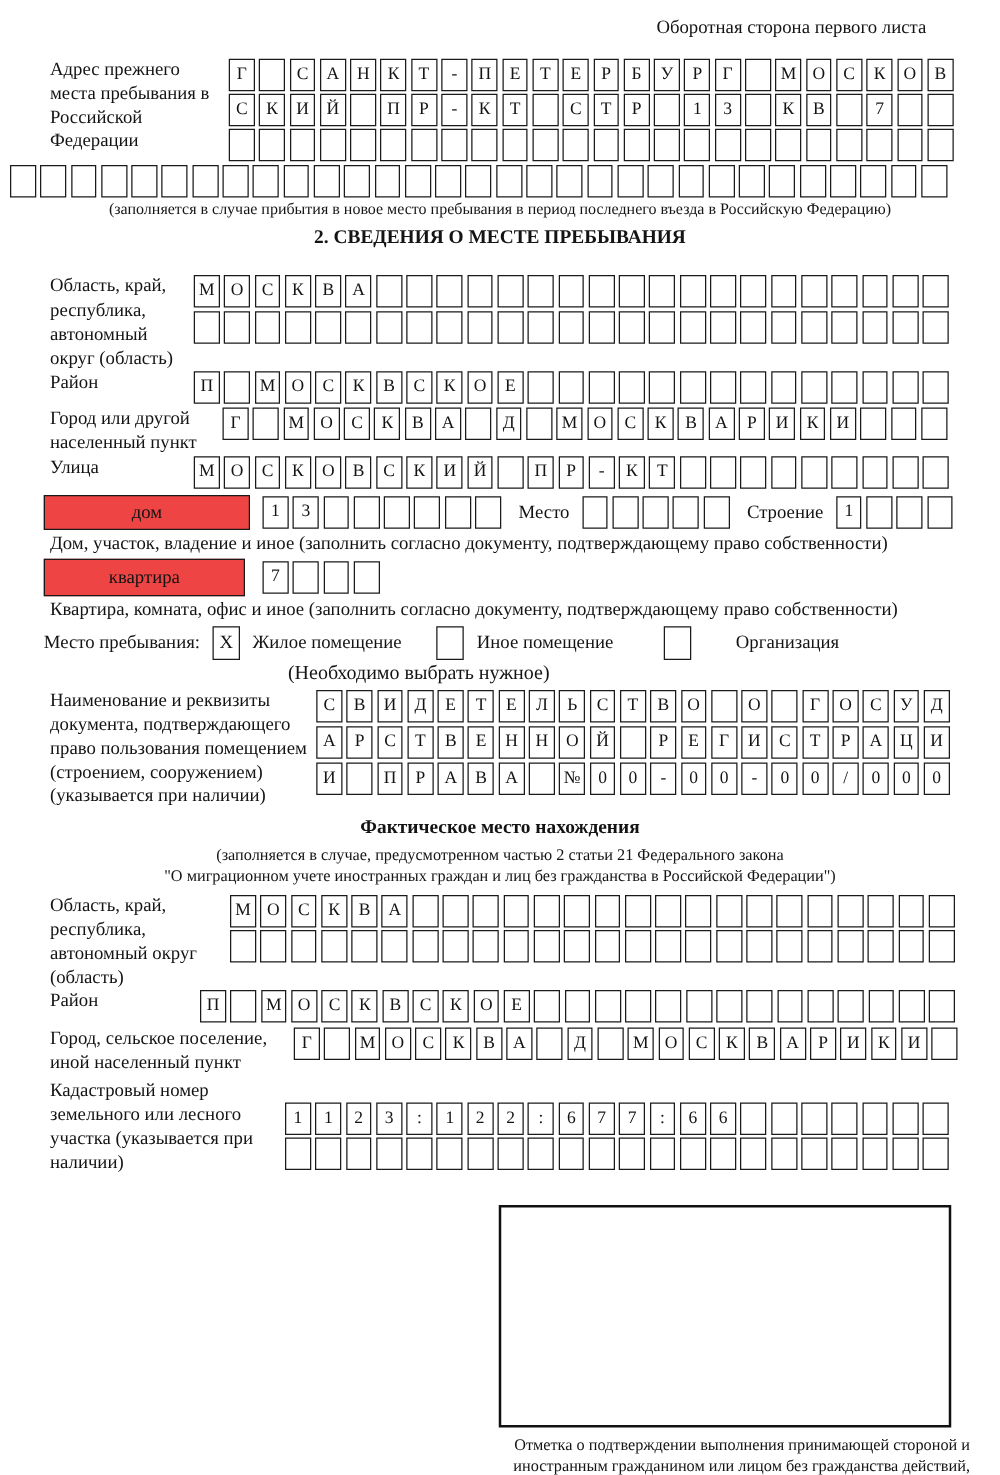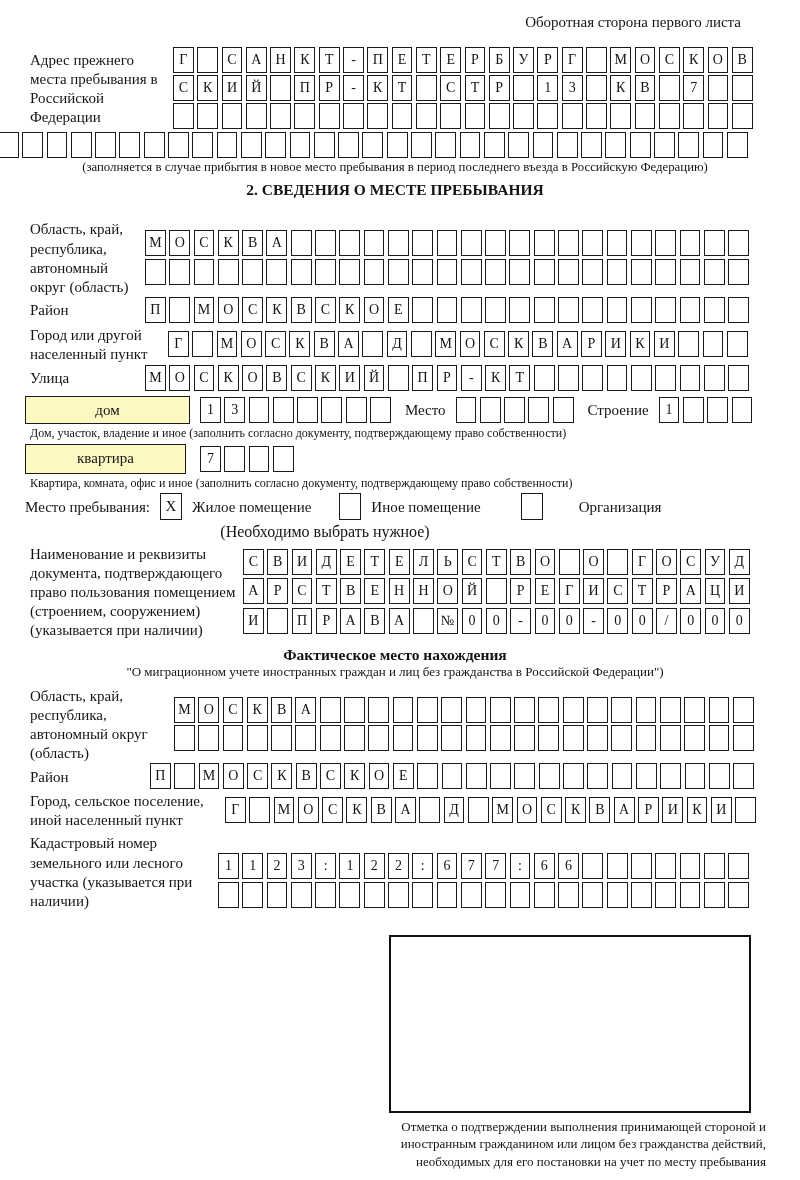--- a/index.html
+++ b/index.html
@@ -1,42 +1,42 @@
 <!DOCTYPE html>
 <html lang="ru"><head>
 <meta charset="utf-8">
 <style>
   html,body{margin:0;padding:0;background:#fff;}
   body{width:800px;height:1180px;font-family:"Liberation Serif",serif;color:#141414;}
-  .page{position:relative;width:800px;height:1180px;box-sizing:border-box;padding:14px 35px 0 25px;overflow:hidden;}
+  .page{position:relative;width:800px;height:1180px;box-sizing:border-box;padding:14px 35px 0 35px;overflow:hidden;}
 
   .hdr-note{text-align:right;padding-right:24px;font-size:15px;}
 
   
-  .frow{display:flex;align-items:center;}
+  .frow{display:flex;align-items:flex-start;}
   .flabel{flex:none;box-sizing:border-box;padding-left:5px;font-size:15px;line-height:1.27;}
   .fboxes{flex:none;}
 
   
   .boxrow{display:flex;gap:3.5px;margin-bottom:2.2px;}
   .cell{flex:none;box-sizing:border-box;width:20.8px;height:26px;border:1.6px solid #1a1a1a;
         display:inline-flex;align-items:center;justify-content:center;
         font-size:14px;line-height:1;background:#fff;}
 
   .w148{width:148px;} .w120{width:120px;} .w143{width:143px;} .w218{width:218px;}
   .w149{width:149px;} .w125{width:125px;} .w200{width:200px;} .w193{width:193px;}
 
   .full-row{margin-left:-27px;}
 
   .note{font-size:12.8px;line-height:1.15;text-align:center;margin-top:2px;}
-  .note-left{font-size:12px;line-height:1.2;text-align:left;padding-left:5px;margin-top:2px;}
+  .note-left{font-size:15px;line-height:1.2;text-align:left;padding-left:5px;margin-top:2px;}
   .sect-title{text-align:center;font-weight:bold;font-size:15.5px;margin-top:7px;margin-bottom:21px;}
 
   .widebox{box-sizing:border-box;border:1.8px solid #1a1a1a;height:28px;
-           display:flex;align-items:center;justify-content:center;font-size:15px;background:#fef9c3;}
+           display:flex;align-items:center;justify-content:center;font-size:15px;background:#ef4444;}
 
   .inline-lbl{font-size:15px;line-height:28px;white-space:nowrap;}
 
   .house-row,.apt-row,.stay-row{display:flex;align-items:center;margin-top:3px;}
   .cb{flex:none;box-sizing:border-box;width:22px;height:27px;border:1.6px solid #1a1a1a;
       display:inline-flex;align-items:center;justify-content:center;font-size:15px;background:#fff;}
 
   .center-note-stay{font-size:16px;text-align:center;width:370px;margin-left:115px;margin-top:2px;}
 
   .sub-title{text-align:center;font-weight:bold;font-size:15.5px;margin-top:6px;}
@@ -461,20 +461,21 @@
           <span class="cell">0</span>
           <span class="cell">/</span>
           <span class="cell">0</span>
           <span class="cell">0</span>
           <span class="cell">0</span>
         </div>
     </div>
   </div>
 
   <div class="sub-title">Фактическое место нахождения</div>
+  <div class="sub-note">(заполняется в случае, предусмотренном частью 2 статьи 21 Федерального закона</div>
   <div class="sub-note" style="margin-top:0;">"О миграционном учете иностранных граждан и лиц без гражданства в Российской Федерации")</div>
 
   <div class="frow mt6">
     <div class="flabel w149">Область, край, республика, автономный округ (область)</div>
     <div class="fboxes">
       <div class="boxrow">
           <span class="cell">М</span>
           <span class="cell">О</span>
           <span class="cell">С</span>
           <span class="cell">К</span>

